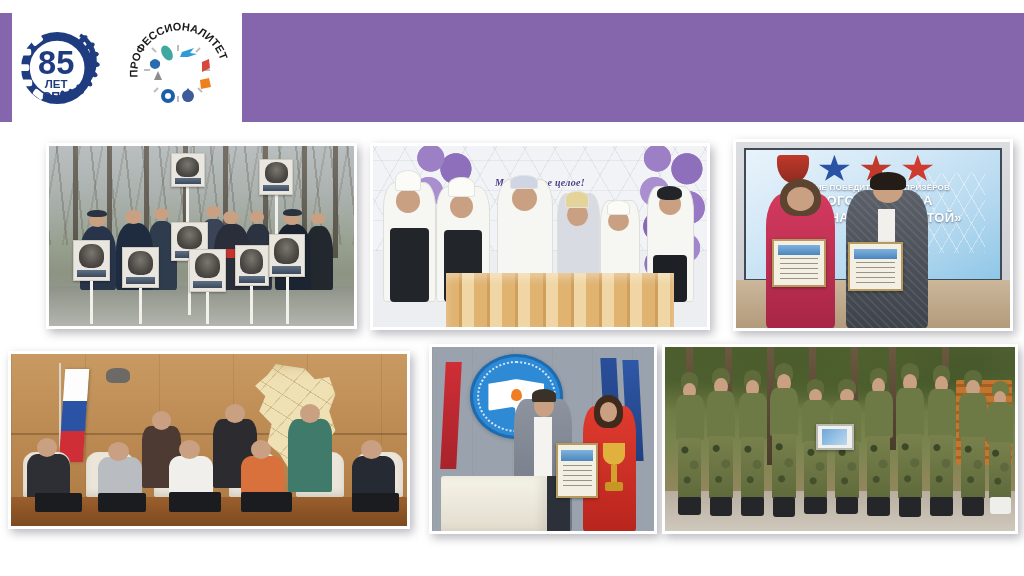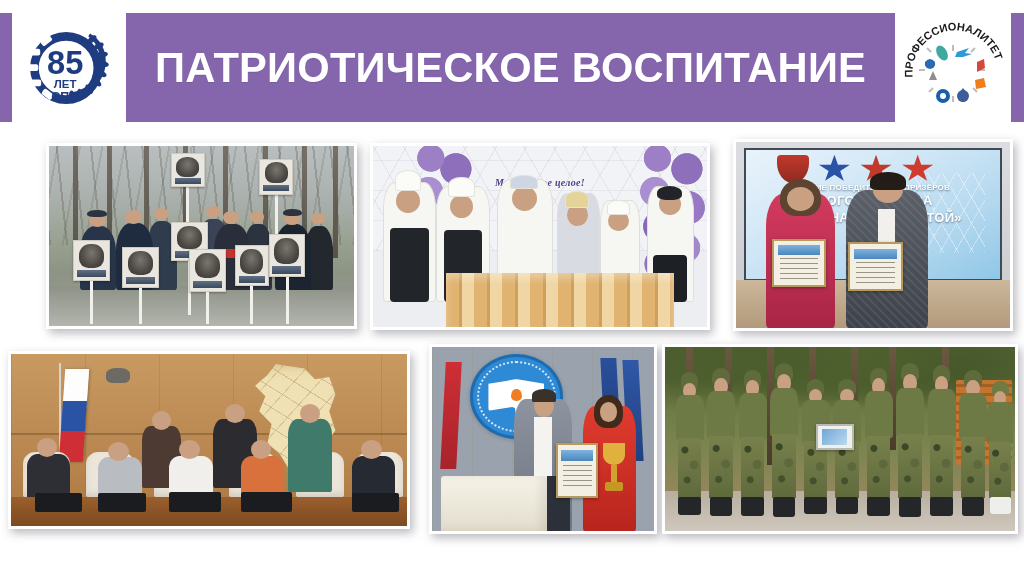--- a/index.html
+++ b/index.html
@@ -29,21 +29,21 @@
     height: 109px;
     background: #8566ad;
     display: flex;
     align-items: stretch;
   }
 
   .logo-box {
     background: #ffffff;
     display: flex;
     align-items: center;
-    justify-content: center;
+    justify-content: flex-start;
     flex: none;
   }
   .logo-box.left  { width: 114px; margin-left: 12px; }
   .logo-box.right { width: 116px; margin-right: 13px; }
 
   .title-zone {
     flex: 1 1 auto;
     display: flex;
     align-items: center;
     justify-content: center;
@@ -341,23 +341,20 @@
             </g>
           </g>
 
           <text x="46" y="56" font-family="Liberation Sans, sans-serif" font-size="34" font-weight="bold" fill="#1F3C80" text-anchor="middle">85</text>
           <text x="46" y="71" font-family="Liberation Sans, sans-serif" font-size="12" font-weight="bold" fill="#1F3C80" text-anchor="middle">ЛЕТ</text>
           <text x="46" y="84" font-family="Liberation Sans, sans-serif" font-size="13" font-weight="bold" fill="#1F3C80" text-anchor="middle">СПО</text>
         </svg>
       </div>
     </div>
 
-    <div class="title-zone">
-      <div class="slide-title">ПАТРИОТИЧЕСКОЕ ВОСПИТАНИЕ</div>
-    </div>
 
     <div class="logo-box right">
       <div class="logo-prof">
         <svg viewBox="0 0 104 100" aria-hidden="true">
           <defs>
             <path id="arcp" d="M 12 62 A 42 42 0 0 1 96 48" fill="none"></path>
           </defs>
 
           <g stroke="#bdbdbd" stroke-width="2">
             <line x1="52" y1="27" x2="52" y2="33"></line>

